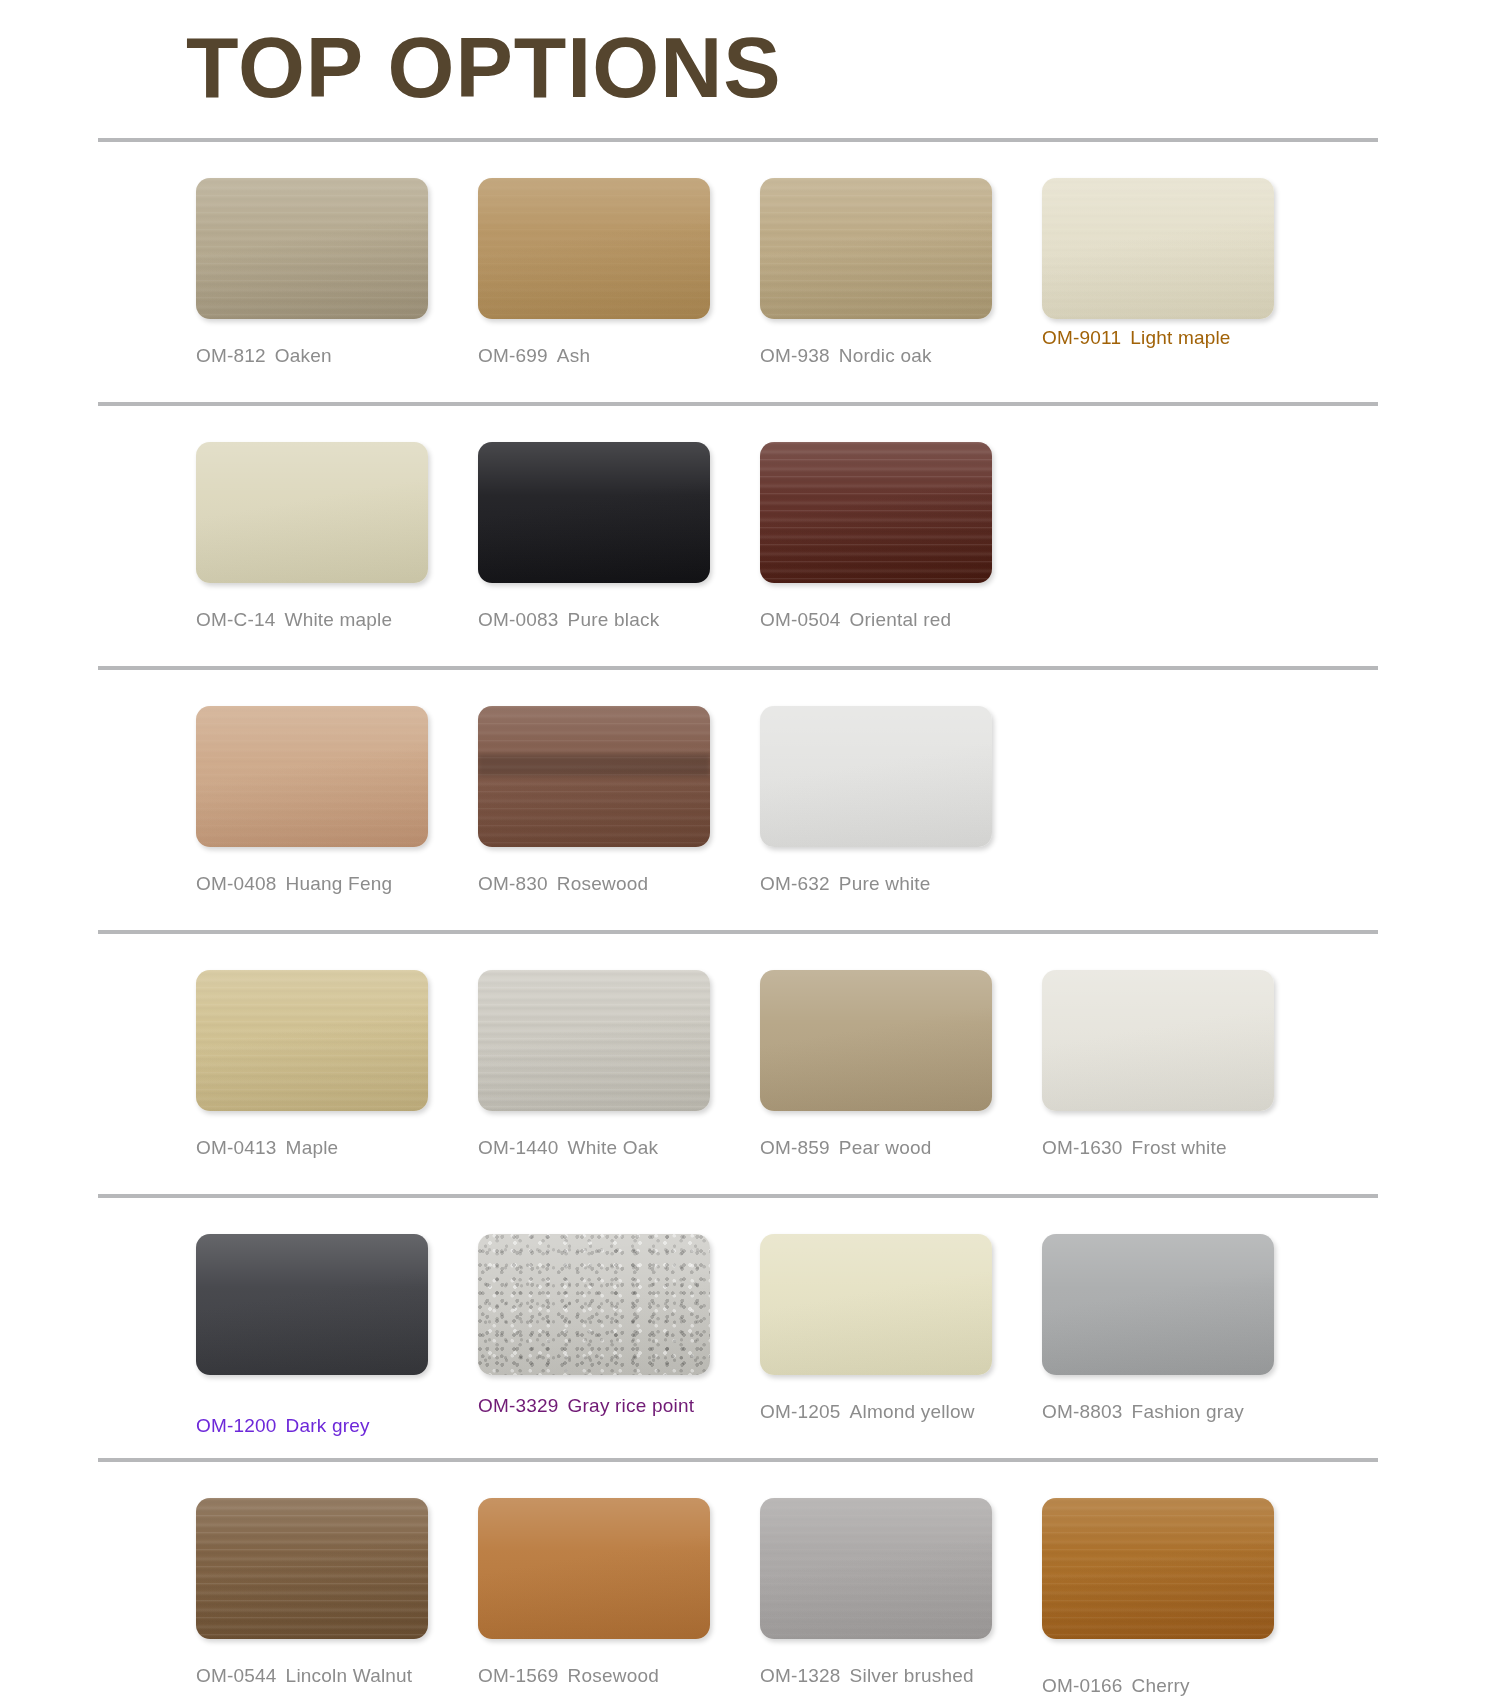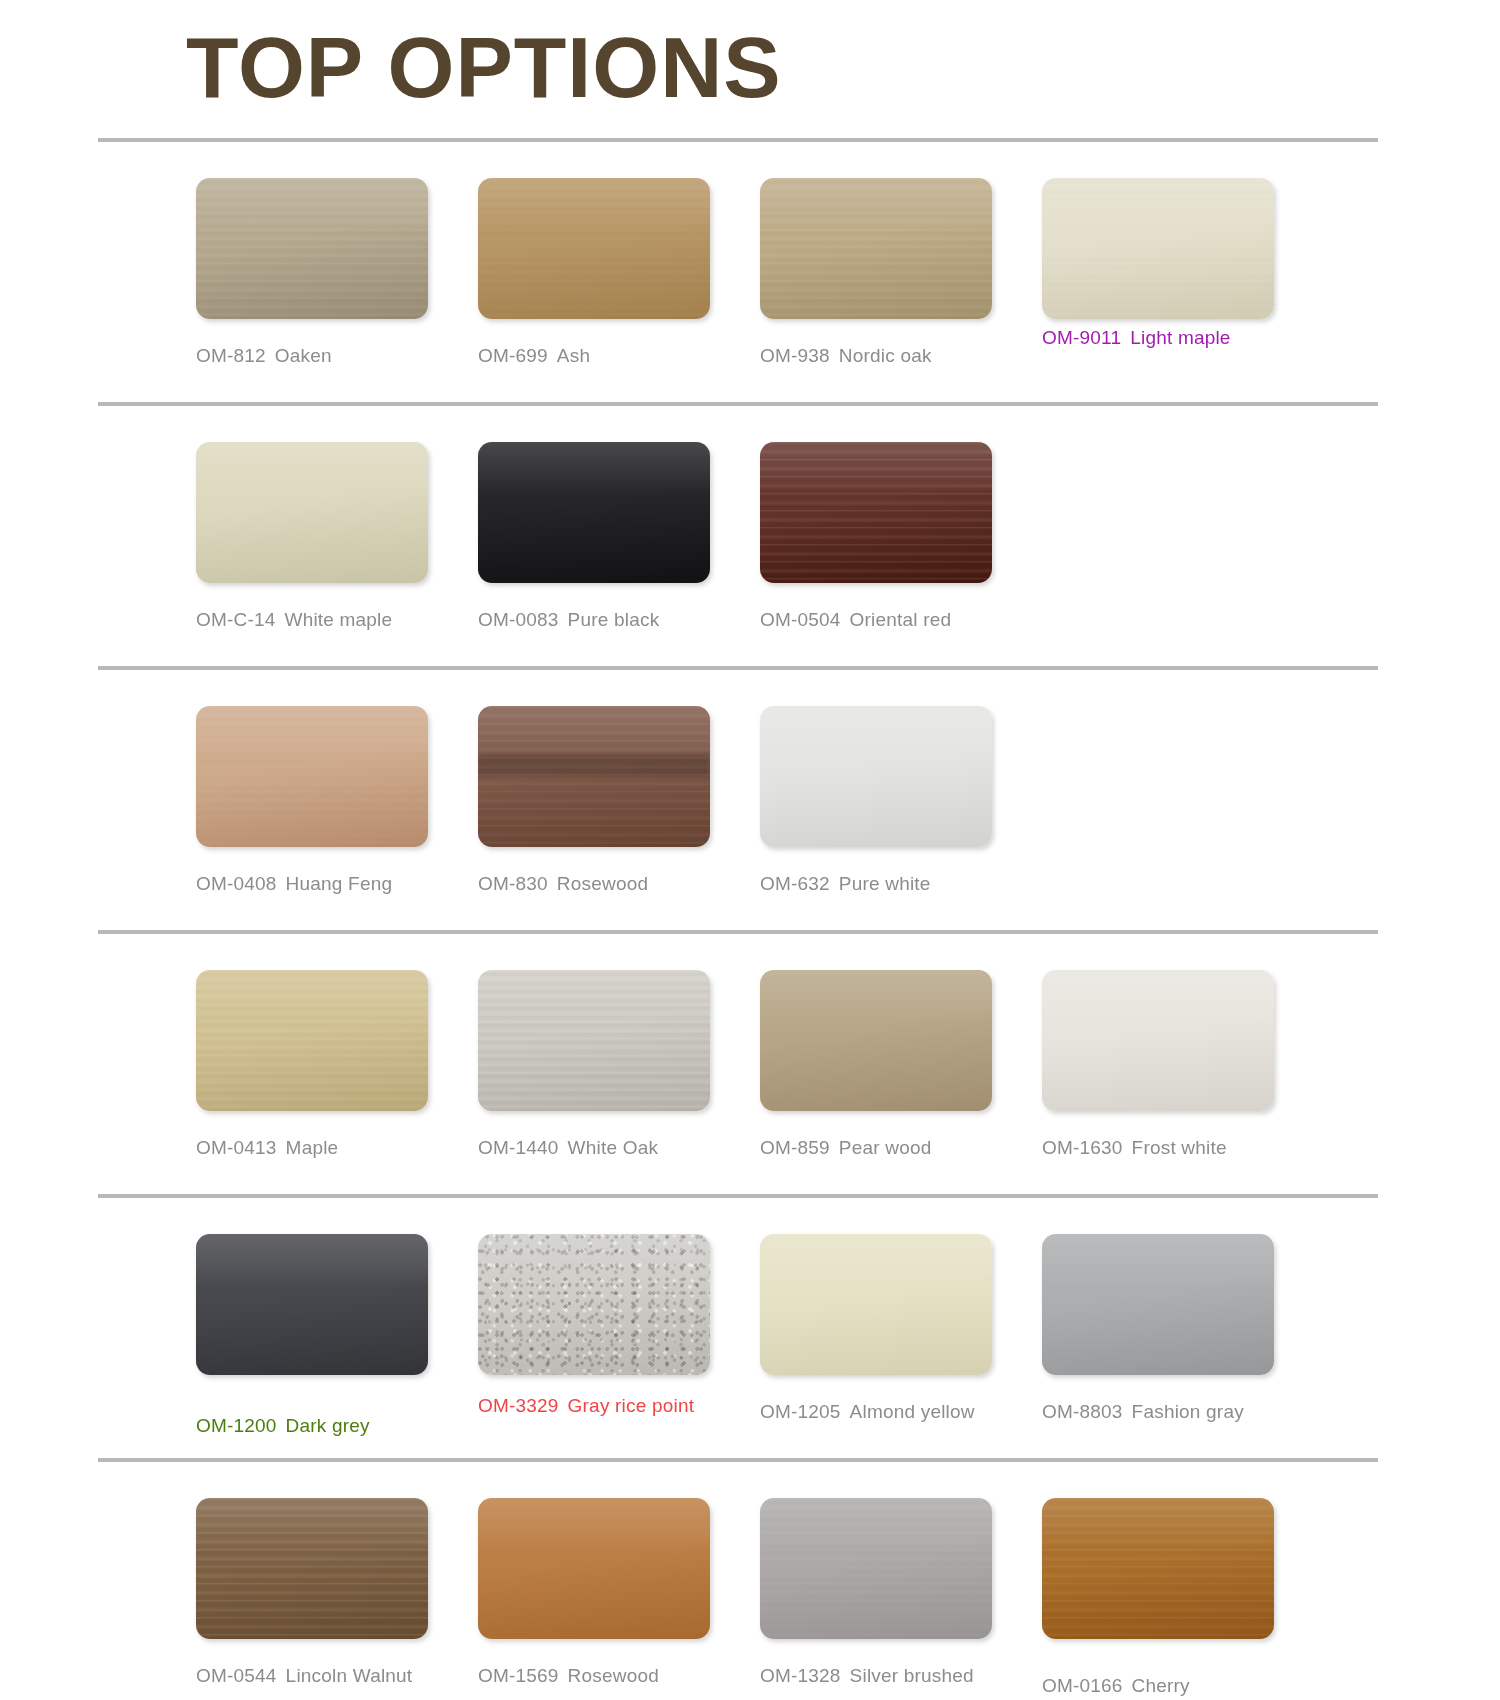--- a/index.html
+++ b/index.html
@@ -203,21 +203,21 @@
             </div>
             <div class="caption" style="color: rgb(140, 140, 140);"><span class="code">OM-938</span><span class="nm">Nordic oak</span></div>
           </div>
           <div class="cell">
             <div class="chip-wrap">
               <div class="chip grain-soft" style="background: linear-gradient(170deg, rgb(228, 223, 202) 0%, rgb(228, 223, 202) 42%, rgb(216, 210, 184) 100%);">
                 <div class="grain"></div>
                 <div class="sheen"></div>
               </div>
             </div>
-            <div class="caption" style="color: #a21caf; margin-top: 8px;"><span class="code">OM-9011</span><span class="nm">Light maple</span></div>
+            <div class="caption" style="color: #a16207; margin-top: 8px;"><span class="code">OM-9011</span><span class="nm">Light maple</span></div>
           </div>
         </div>
       </div>
       <div class="swatch-row">
         <div class="row-inner">
           <div class="cell">
             <div class="chip-wrap">
               <div class="chip grain-none" style="background: linear-gradient(170deg, rgb(220, 215, 188) 0%, rgb(220, 215, 188) 42%, rgb(207, 202, 171) 100%);">
                 <div class="sheen"></div>
               </div>
@@ -313,30 +313,30 @@
         </div>
       </div>
       <div class="swatch-row">
         <div class="row-inner">
           <div class="cell">
             <div class="chip-wrap">
               <div class="chip grain-none" style="background: linear-gradient(170deg, rgb(63, 64, 69) 0%, rgb(63, 64, 69) 42%, rgb(53, 54, 58) 100%);">
                 <div class="sheen"></div>
               </div>
             </div>
-            <div class="caption" style="color: #4d7c0f; margin-top: 40px;"><span class="code">OM-1200</span><span class="nm">Dark grey</span></div>
+            <div class="caption" style="color: #6d28d9; margin-top: 40px;"><span class="code">OM-1200</span><span class="nm">Dark grey</span></div>
           </div>
           <div class="cell">
             <div class="chip-wrap">
               <div class="chip speckle" style="background: linear-gradient(170deg, rgb(204, 203, 198) 0%, rgb(204, 203, 198) 42%, rgb(191, 190, 184) 100%);">
                 <div class="grain"></div>
                 <div class="sheen"></div>
               </div>
             </div>
-            <div class="caption" style="color: #ef4444; margin-top: 20px;"><span class="code">OM-3329</span><span class="nm">Gray rice point</span></div>
+            <div class="caption" style="color: #701a75; margin-top: 20px;"><span class="code">OM-3329</span><span class="nm">Gray rice point</span></div>
           </div>
           <div class="cell">
             <div class="chip-wrap">
               <div class="chip grain-none" style="background: linear-gradient(170deg, rgb(229, 225, 195) 0%, rgb(229, 225, 195) 42%, rgb(219, 215, 182) 100%);">
                 <div class="sheen"></div>
               </div>
             </div>
             <div class="caption" style="color: rgb(140, 140, 140);"><span class="code">OM-1205</span><span class="nm">Almond yellow</span></div>
           </div>
           <div class="cell">

